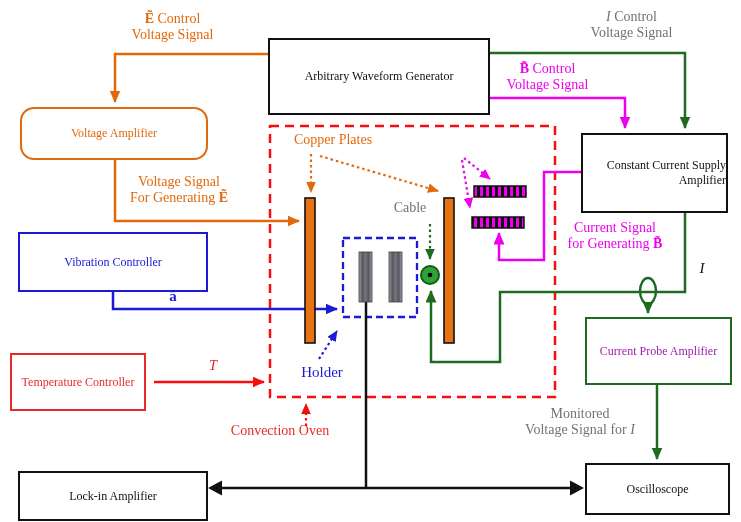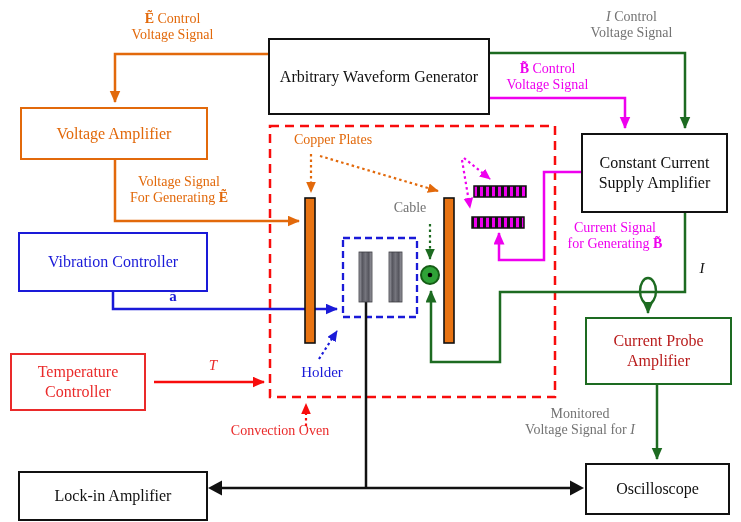--- a/index.html
+++ b/index.html
@@ -1,25 +1,25 @@
 <!DOCTYPE html>
 <html><head>
 <meta charset="utf-8">
 <style>
   html,body{margin:0;padding:0;background:#fff;}
   #canvas{position:relative;width:741px;height:522px;background:#fff;overflow:hidden;
           font-family:"Liberation Serif","DejaVu Serif",serif;}
   #wires{position:absolute;left:0;top:0;z-index:1;}
   .box{position:absolute;z-index:3;display:flex;align-items:center;justify-content:center;
-       text-align:center;background:#fff;border:2.2px solid #111;color:#111;
-       font-size:16px;line-height:1.22;padding:0;box-sizing:border-box;}
-  .box.orange{border-color:#E2690B;color:#E2690B;}
+       text-align:right;background:#fff;border:2.2px solid #111;color:#111;
+       font-size:12px;line-height:1.22;padding:0;box-sizing:border-box;}
+  .box.orange{border-color:#E2690B;color:#E2690B;border-radius:14px;}
   .box.blue{border-color:#1A1AD8;color:#1A1AD8;}
   .box.red{border-color:#EA2A2A;color:#EA2A2A;}
-  .box.green{border-color:#1D6B21;color:#b91c1c;}
+  .box.green{border-color:#1D6B21;color:#a21caf;}
   .lbl{position:absolute;z-index:4;font-size:14px;line-height:16px;text-align:center;white-space:nowrap;}
   .lbl.orange{color:#E2690B;}
   .lbl.magenta{color:#EE00EE;}
   .lbl.green{color:#737373;}
   .lbl.blue{color:#1A1AD8;}
   .lbl.red{color:#EA2A2A;}
   .lbl.black{color:#111;}
   .lbl i{font-style:italic;}
   .lbl b{font-weight:bold;}
   .lbl sub{font-size:10px;}

